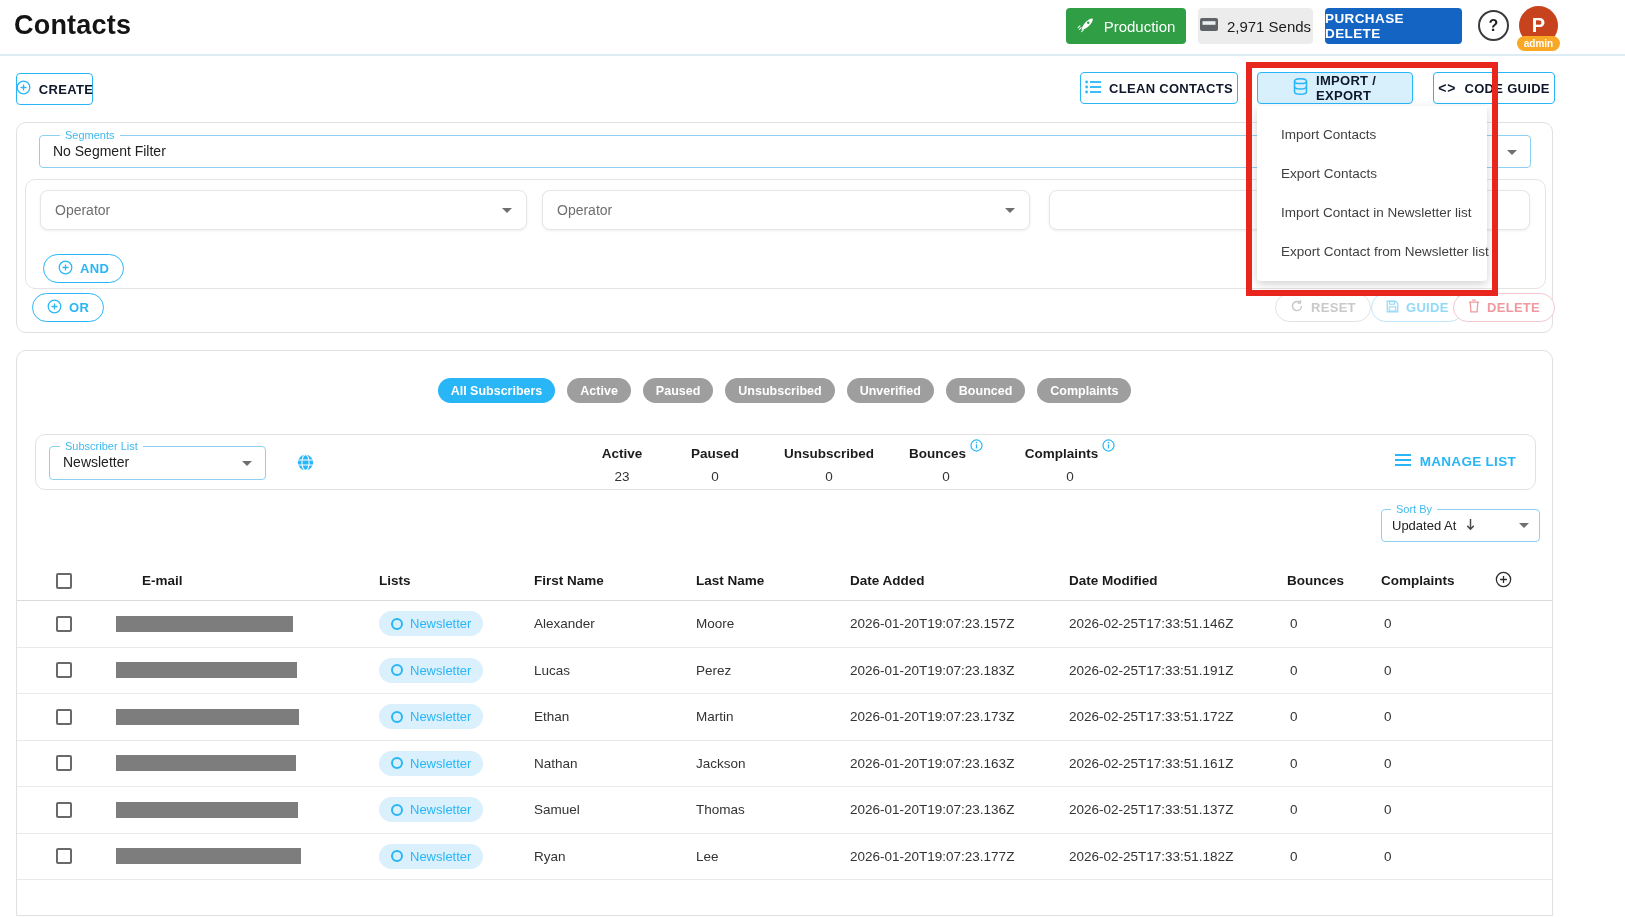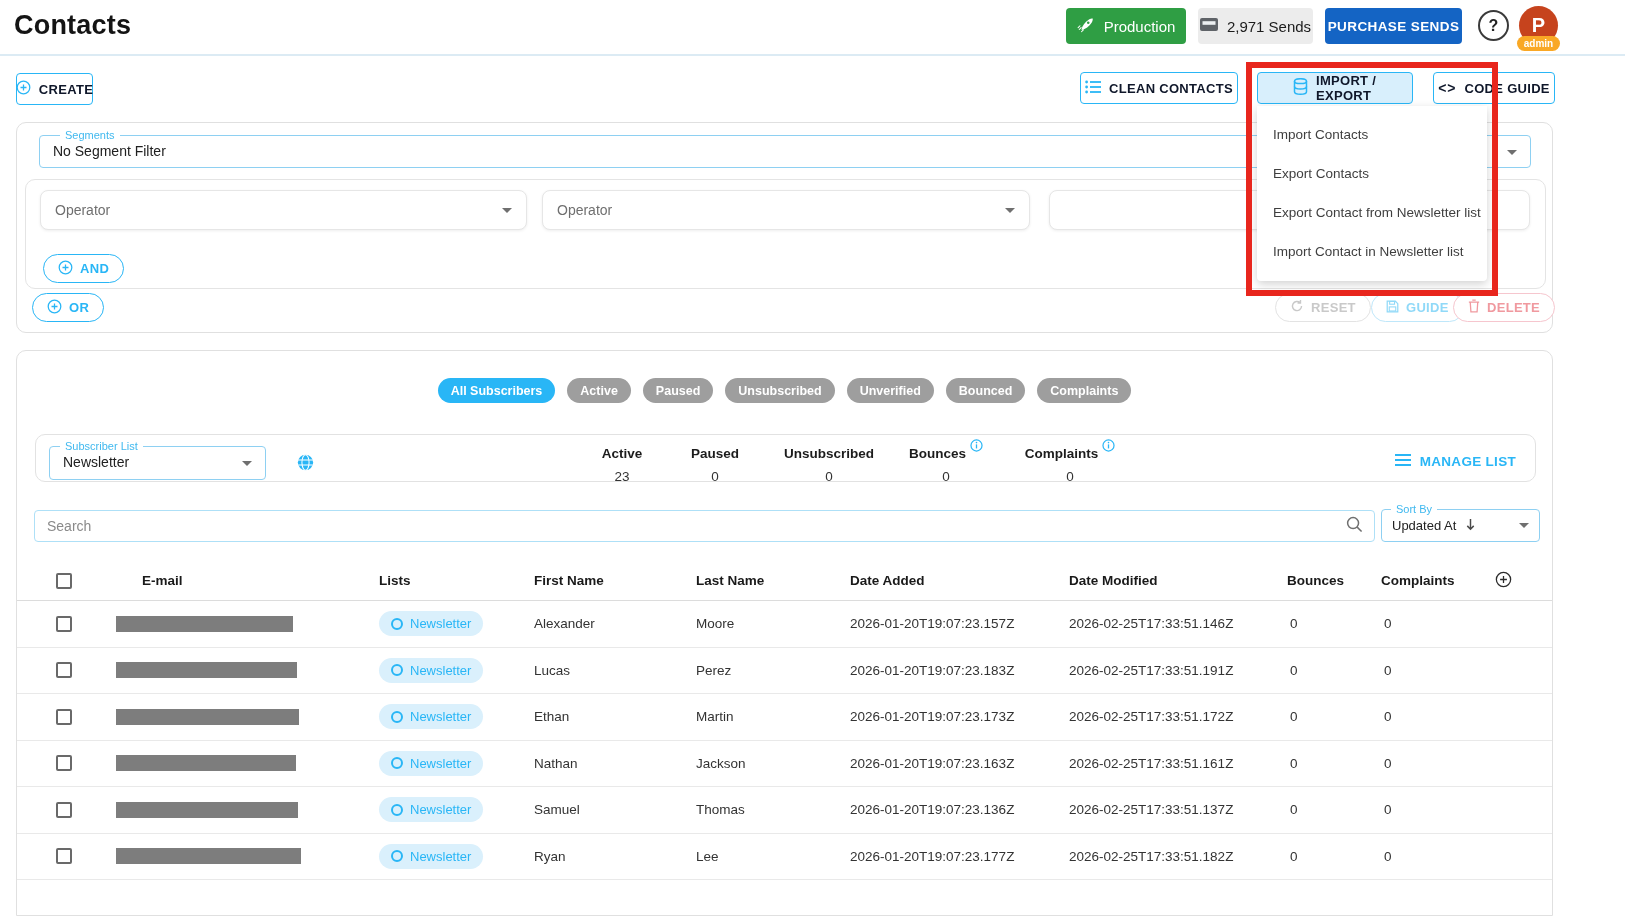--- a/index.html
+++ b/index.html
@@ -55,31 +55,31 @@
           font-weight: 700; font-size: 13px; letter-spacing: .3px; display: flex; align-items: center; gap: 7px; padding: 0 14px; }
   #btn-and { left: 17px; top: 74px; }
   #btn-or  { left: 15px; top: 170px; }
   #btn-reset  { left: 1258px; top: 170px; border-color: #e3e3e3; color: #c9c9c9; }
   #btn-save   { left: 1354px; top: 170px; border-color: #bfe7fa; color: #90d9f8; }
   #btn-delete { left: 1436px; top: 170px; border-color: #f6c6ce; color: #f0999f; }
 
   
   #ie-menu { left: 1257px; top: 106px; width: 230px; background: #fff; z-index: 40; padding: 9px 0 10px;
              box-shadow: 0 3px 10px rgba(0,0,0,.18); border-radius: 0 0 4px 4px; }
-  .dd-item { height: 39px; display: flex; align-items: center; padding: 0 16px; font-size: 13.5px; color: #3f3f3f; white-space: nowrap; }
+  .dd-item { height: 39px; display: flex; align-items: center; padding: 0 24px; font-size: 13.5px; color: #3f3f3f; white-space: nowrap; }
   #highlight-box { left: 1246px; top: 62px; width: 252px; height: 234px; border: 6px solid #e8261d; z-index: 50; pointer-events: none; }
 
   
   #main-card { left: 16px; top: 350px; width: 1537px; height: 566px; border: 1px solid #e0e0e0; border-radius: 10px 10px 0 0; background: #fff; }
   #tabs { position: absolute; top: 27px; left: 0; width: 100%; display: flex; justify-content: center; gap: 12px; }
   .tab { height: 25px; border-radius: 13px; padding: 0 13px; background: #9e9e9e; color: #fff; font-size: 12.5px; font-weight: 700;
          display: flex; align-items: center; }
   .tab.active { background: #29b6f6; }
 
-  #list-panel { position: absolute; left: 18px; top: 83px; width: 1501px; height: 48px; border: 1px solid #e2e2e2; border-radius: 10px; }
+  #list-panel { position: absolute; left: 18px; top: 83px; width: 1501px; height: 56px; border: 1px solid #e2e2e2; border-radius: 10px; }
   #subscriber-select { left: 13px; top: 11px; width: 217px; height: 34px; }
   #subscriber-select .mlabel { left: 10px; }
   #globe { left: 261px; top: 19px; }
   .stat { position: absolute; top: 9px; text-align: center; }
   .stat .s-label { font-size: 13.5px; font-weight: 700; color: #1c1c1c; display: inline-block; }
   .stat .s-value { font-size: 13.5px; color: #333; margin-top: 7px; }
   .stat .info-ic { position: relative; top: -6px; margin-left: 4px; }
   #stat-0 { left: 541px;  width: 90px; }
   #stat-1 { left: 634px;  width: 90px; }
   #stat-2 { left: 737px;  width: 112px; }
@@ -131,21 +131,21 @@
   <span>
     <svg width="18" height="14" viewBox="0 0 18 14">
         <rect width="18" height="13" rx="2" fill="#5f6368"></rect>
         <rect x="2.5" y="3.2" width="13" height="3.6" fill="#eceff1"></rect>
       </svg>
   </span>
   <span>2,971 Sends</span>
 </div>
 
 <div class="abs hdr-btn" id="btn-purchase">
-  <span>PURCHASE SENDS</span>
+  <span>PURCHASE DELETE</span>
 </div>
 
 <div class="abs" id="help-btn">
   <span>?</span>
 </div>
 
 <div class="abs" id="avatar">
   <span>P</span>
 </div>
 <div class="abs" id="admin-badge">
@@ -240,22 +240,22 @@
     <span><svg width="12" height="14" viewBox="0 0 14 16">
           <path d="M1 3.5h12M5 1.2h4M2.6 3.5l.8 11.3h7.2l.8-11.3" fill="none" stroke="currentColor" stroke-width="1.5"></path>
         </svg></span>
     <span>DELETE</span>
   </div>
 </div>
 
 <div class="abs" id="ie-menu">
   <div class="dd-item">Import Contacts</div>
   <div class="dd-item">Export Contacts</div>
+  <div class="dd-item">Import Contact in Newsletter list</div>
   <div class="dd-item">Export Contact from Newsletter list</div>
-  <div class="dd-item">Import Contact in Newsletter list</div>
 </div>
 
 <div class="abs" id="highlight-box"></div>
 
 <div class="abs" id="main-card">
 
   <div id="tabs">
     <div class="tab active">All Subscribers</div>
     <div class="tab">Active</div>
     <div class="tab">Paused</div>
@@ -311,27 +311,20 @@
     <div id="manage-list">
       <span><svg width="16" height="12" viewBox="0 0 16 12">
             <rect width="16" height="2" fill="#29b6f6"></rect>
             <rect y="5" width="16" height="2" fill="#29b6f6"></rect>
             <rect y="10" width="16" height="2" fill="#29b6f6"></rect>
           </svg></span>
       <span>MANAGE LIST</span>
     </div>
   </div>
 
-  <div class="abs" id="search-box">
-    <input id="search-input" placeholder="Search" style="">
-    <span id="search-icon"><svg width="17" height="17" viewBox="0 0 18 18">
-          <circle cx="7.5" cy="7.5" r="5.8" fill="none" stroke="#6f6f6f" stroke-width="1.6"></circle>
-          <path d="M11.8 11.8L16.5 16.5" stroke="#6f6f6f" stroke-width="1.6"></path>
-        </svg></span>
-  </div>
 
   <div class="abs mselect" id="sort-select">
     <span class="mlabel">Sort By</span>
     <div class="sel-row">
       <span>Updated At</span>
       <span><svg width="11" height="13" viewBox="0 0 12 14">
             <path d="M6 1v11M2.5 8.5L6 12.2 9.5 8.5" stroke="#4a4a4a" stroke-width="1.6" fill="none"></path>
           </svg></span>
       <span class="chev"></span>
     </div>

